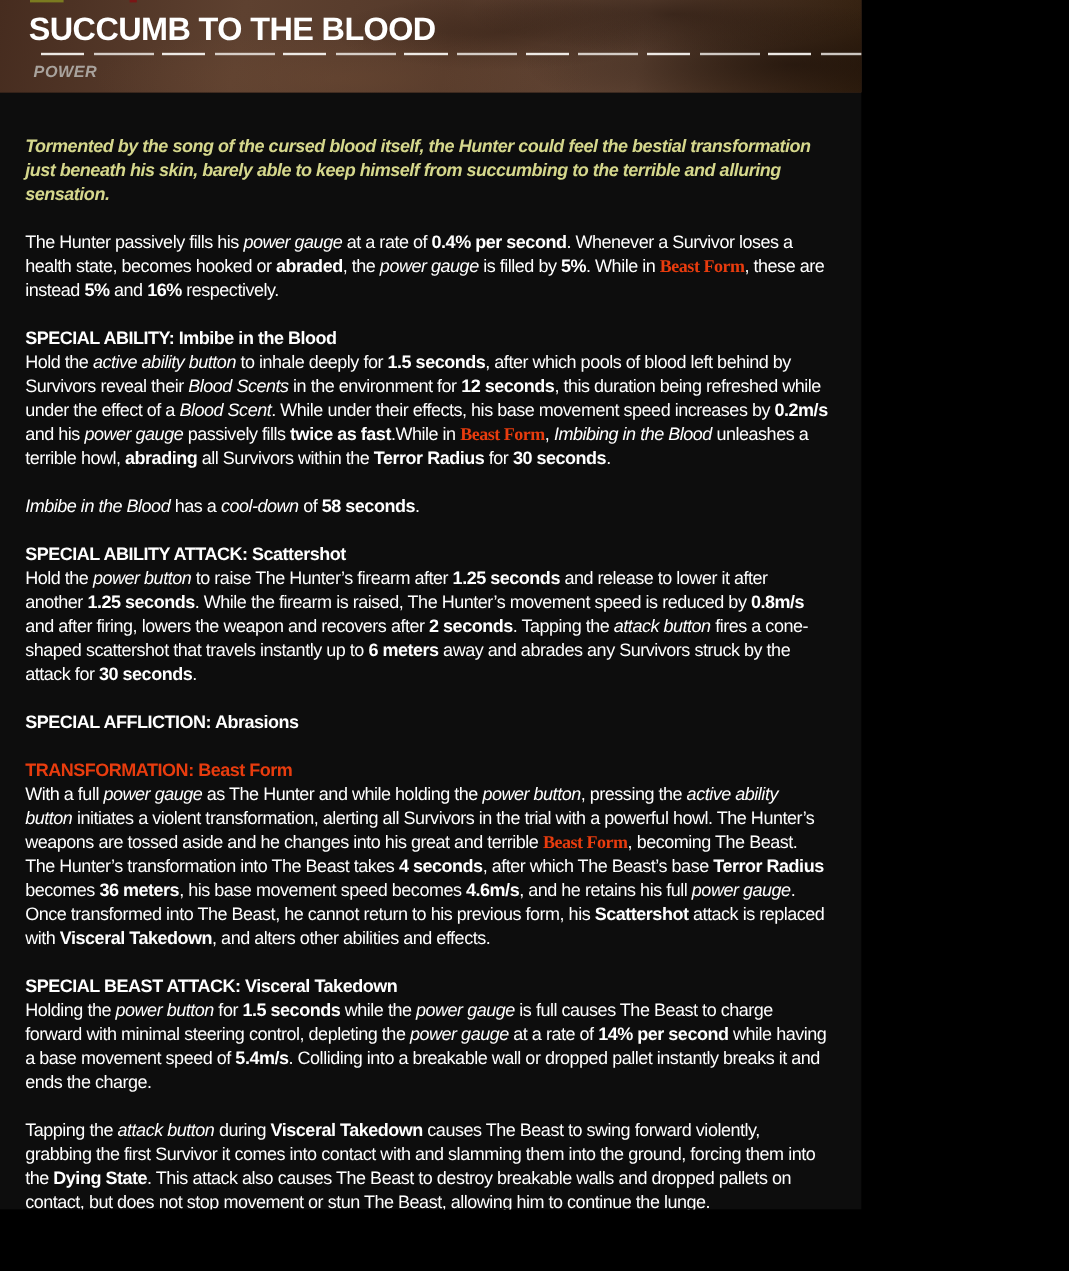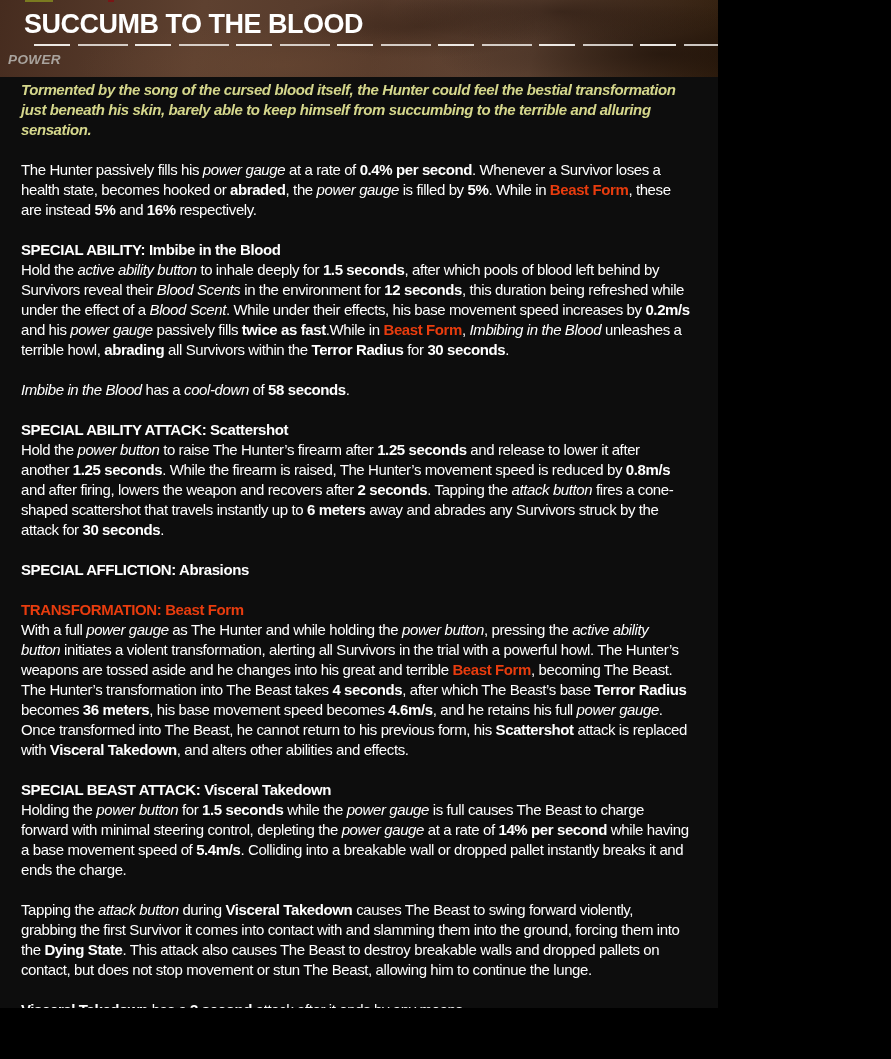--- a/index.html
+++ b/index.html
@@ -31,44 +31,44 @@
     font-size:27px;font-weight:700;color:#fff;
     letter-spacing:-0.5px;white-space:nowrap;
   }
   .divider{
     position:absolute;left:34px;top:44px;width:822px;height:2px;
     background:repeating-linear-gradient(90deg,
       rgba(245,242,238,.95) 0 36px, rgba(245,242,238,0) 36px 44px,
       rgba(245,242,238,.80) 44px 94px, rgba(245,242,238,0) 94px 101px);
   }
   .subtitle{
-    position:absolute;left:8px;top:52px;
+    position:absolute;left:28px;top:52px;
     font-style:italic;font-weight:700;font-size:13.5px;
     color:#a9a39d;letter-spacing:.4px;
   }
   
   .content{
     height:931px;box-sizing:border-box;
     background:#0d0d0d;
-    padding:3px 28px 0 21px;
+    padding:36px 28px 0 21px;
     overflow:hidden;
     color:#fff;
     font-size:15px;line-height:20px;letter-spacing:-0.4px;
   }
   .block{margin:0 0 20px 0;}
   .bheading{font-weight:700;}
   .bheading.red{color:var(--accent-red,#e83c0e);}
   p.bpara{margin:0;}
   .block.intro p.bpara{
     color:var(--intro-color,#d5d78c);
     font-style:italic;font-weight:700;
   }
   .rb-b{font-weight:700;margin-top:40px;}
   .rb-i{font-style:italic;}
-  .rb-red{color:var(--accent-red,#e83c0e);font-weight:700;}
+  .rb-red{color:var(--accent-red,#e83c0e);font-weight:700;font-family:Liberation Serif, serif;}
   
   .footer{height:51px;background:#000;}
 </style>
 </head>
 <body>
 
 <div class="page">
 
   <div class="header">
     <div class="sliver olive"></div>

